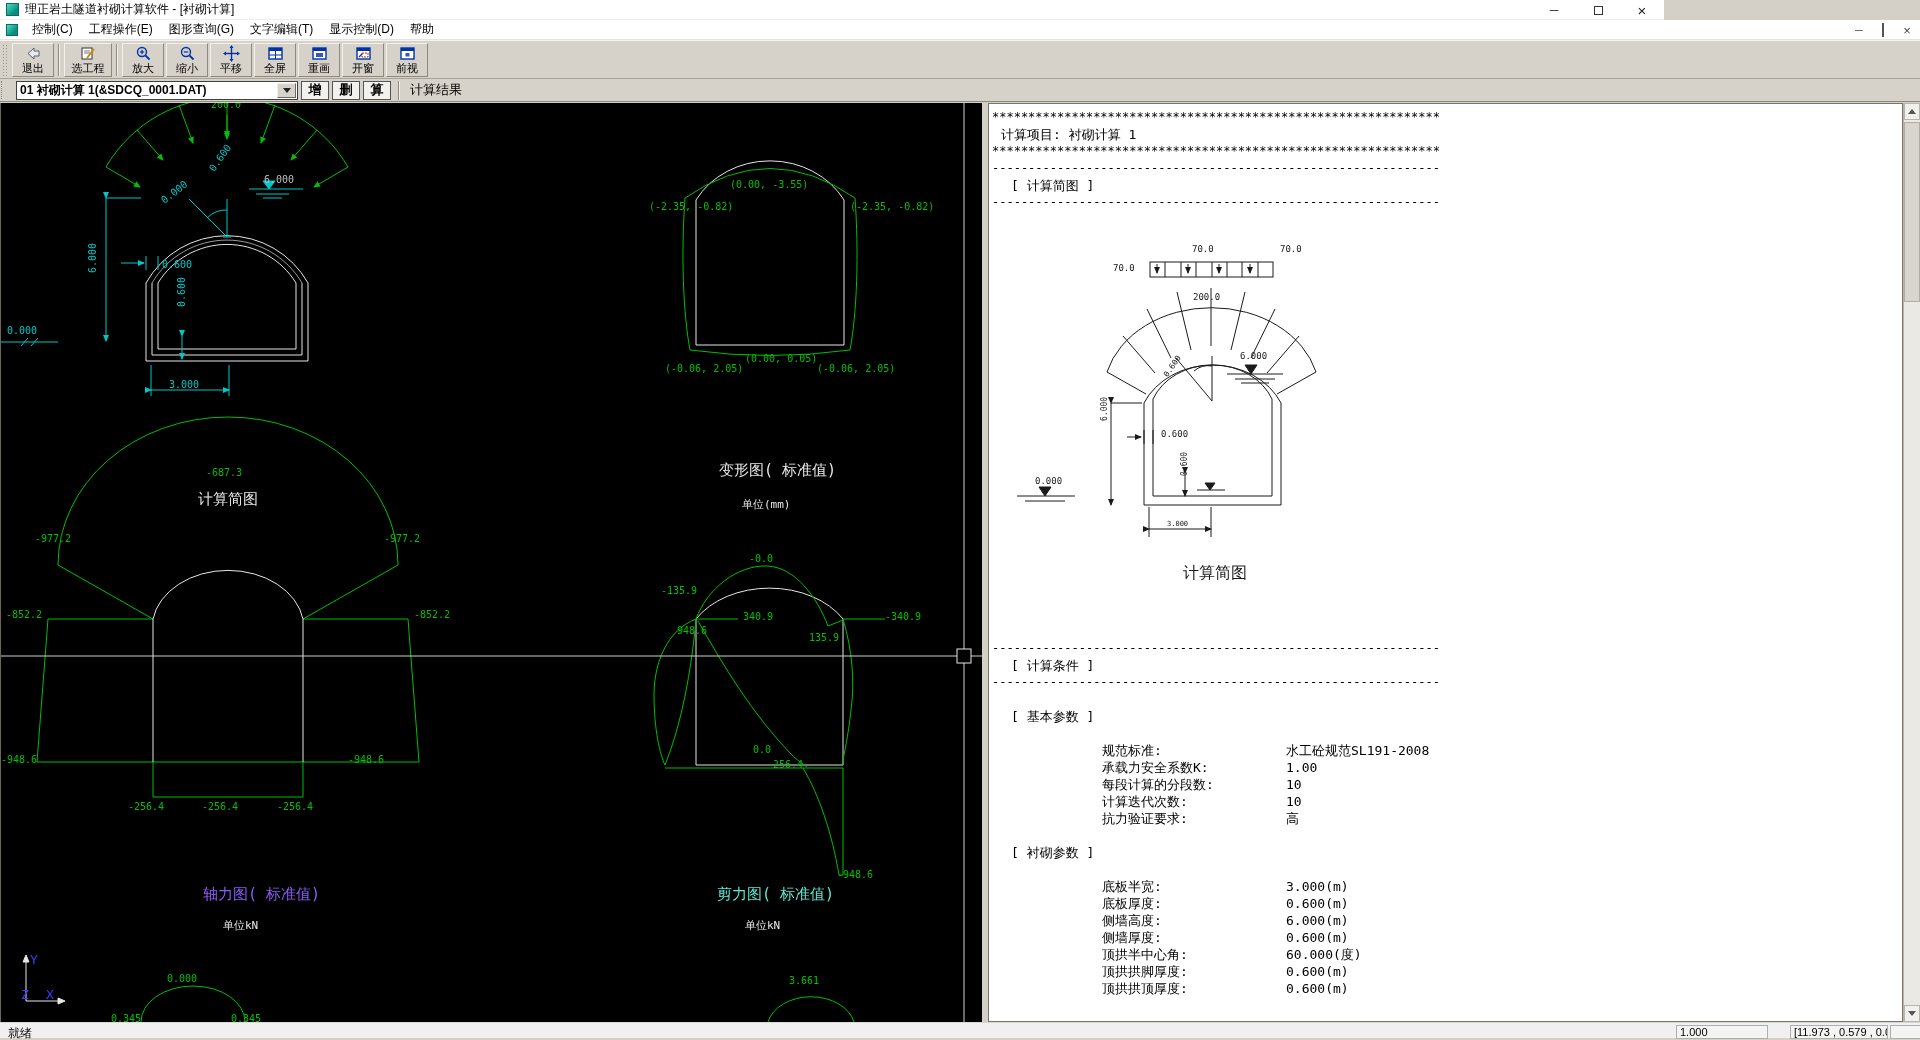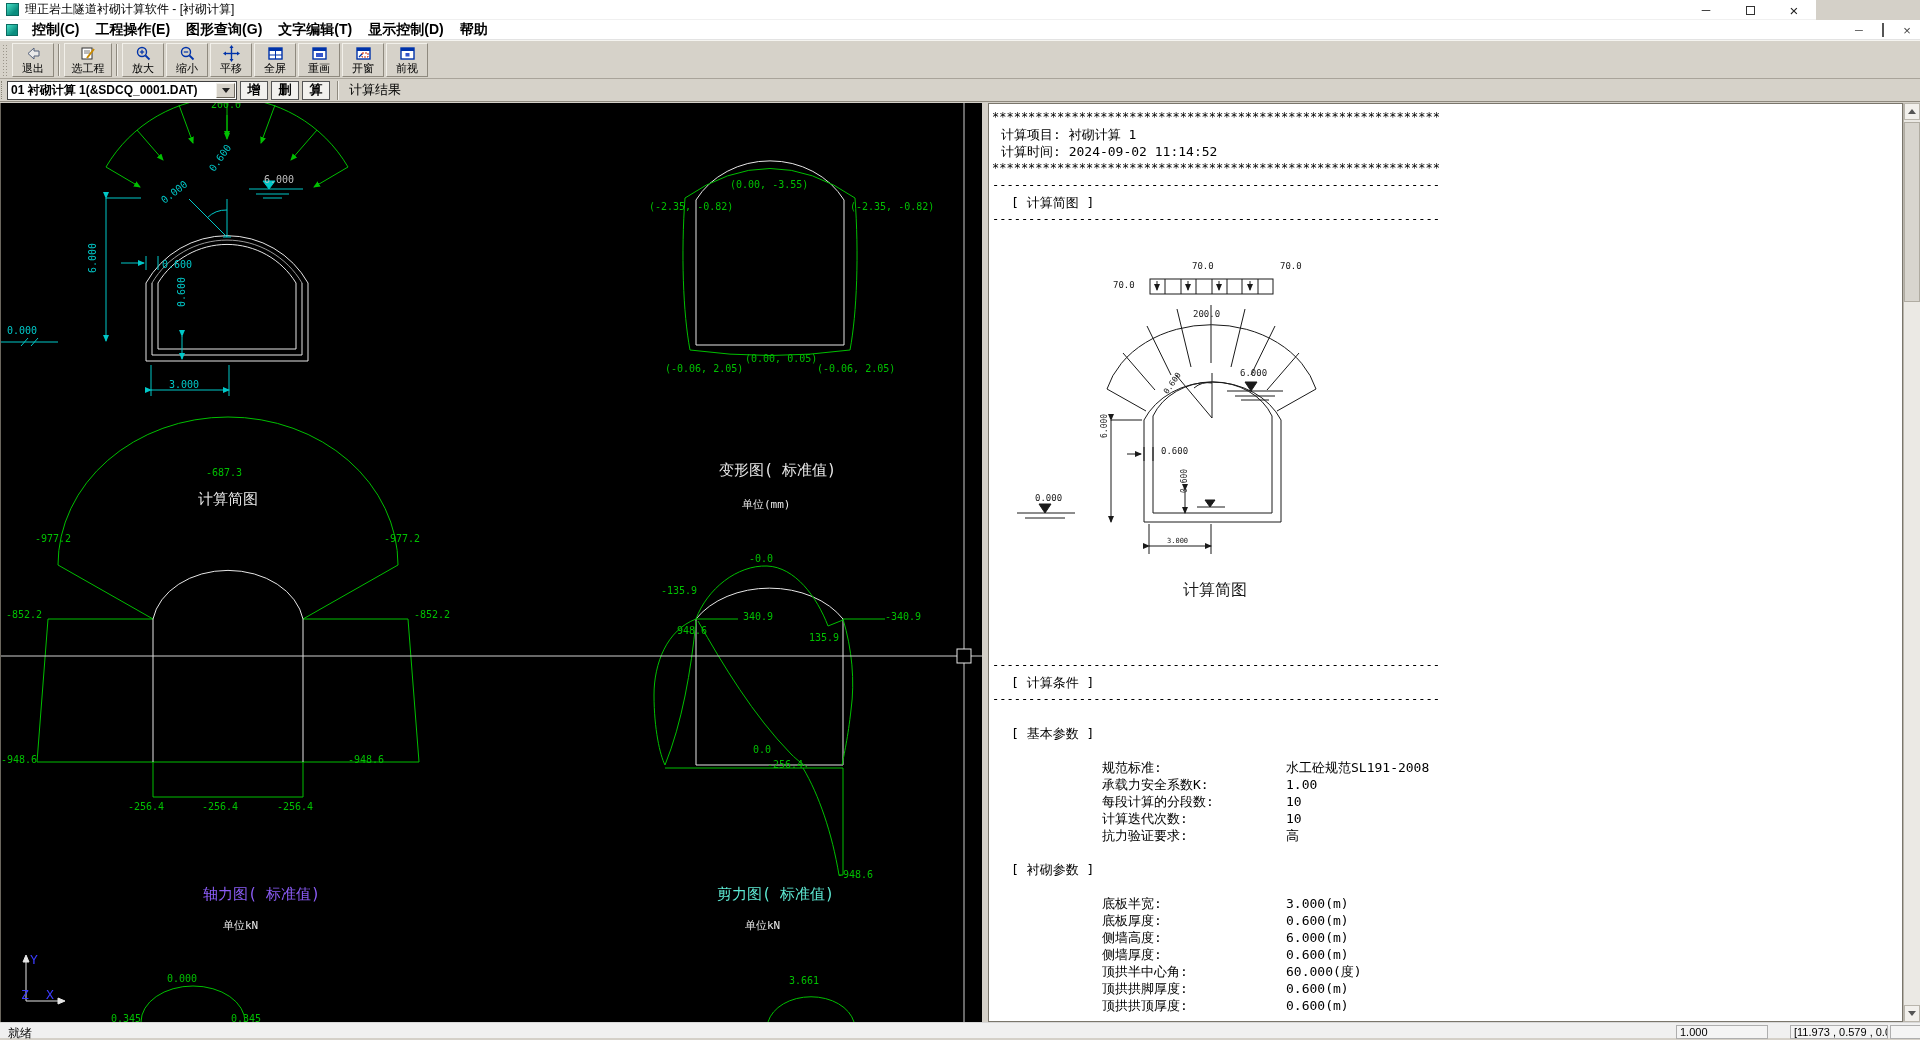--- a/index.html
+++ b/index.html
@@ -1,53 +1,53 @@
 <!DOCTYPE html>
 <html><head>
 <meta charset="utf-8">
 <style>
   * { margin:0; padding:0; box-sizing:border-box; }
   html,body { width:1920px; height:1040px; overflow:hidden; background:#d4d0c8;
               font-family:"Liberation Sans","DejaVu Sans",sans-serif; }
 
   
-  .titlebar { position:absolute; left:0; top:0; width:1816px; height:20px; background:#ffffff;
+  .titlebar { position:absolute; left:0; top:0; width:1664px; height:20px; background:#ffffff;
               display:flex; align-items:center; border-bottom:1px solid #f0f0f0; }
   .app-icon { width:13px; height:13px; margin:0 6px 0 6px;
               background:linear-gradient(135deg,#49e0c8 0%,#0a8d7e 70%); border:1px solid #0b6b60; }
   .title-text { font-size:12px; color:#000; }
   .win-controls { position:absolute; right:0; top:0; height:20px; display:flex; }
   .win-btn { width:44px; height:20px; display:flex; align-items:center; justify-content:center;
              color:#222; font-size:12px; cursor:default; }
   .restore-glyph { width:9px; height:9px; border:1px solid #333; position:relative; background:#fff; }
   .restore-glyph:before { content:""; position:absolute; left:2px; top:-4px; width:9px; height:9px;
              border:1px solid #333; z-index:-1; }
 
   .menubar { position:absolute; left:0; top:20px; width:1920px; height:20px; background:#ffffff;
              display:flex; align-items:center; border-bottom:1px solid #e3e3e3; }
-  .menu-item { font-size:14px; color:#000; padding:2px 8px; white-space:nowrap;font-weight:bold; }
+  .menu-item { font-size:12px; color:#000; padding:2px 8px; white-space:nowrap; }
   .mdi-controls { position:absolute; right:6px; top:0; height:20px; display:flex; align-items:center; gap:10px; }
   .mdi-btn { font-size:11px; color:#444; width:14px; text-align:center; }
   .mdi-restore { width:8px; height:8px; border:1px solid #555; background:#fff; }
 
   .toolbar { position:absolute; left:0; top:40px; width:1920px; height:39px; background:#d6d2c9;
              border-top:1px solid #f5f4f0; border-bottom:1px solid #a9a49a; display:flex; align-items:center; }
   .tb-handle { width:7px; height:32px; margin-left:2px; margin-right:2px;
                background-image:radial-gradient(#9a958a 1px, transparent 1px); background-size:3px 3px; }
   .tb-btn { width:42px; height:34px; margin:0 1px; background:#d6d2c9; border:1px solid #d6d2c9;
             border-top-color:#f2f0ea; border-left-color:#f2f0ea; border-right-color:#8e897e; border-bottom-color:#8e897e;
             display:flex; flex-direction:column; align-items:center; justify-content:center; }
   .tb-btn svg { display:block; }
   .tb-label { font-size:11px; color:#000; line-height:12px; white-space:nowrap; }
   .tb-sep { width:2px; height:32px; margin:0 3px; border-left:1px solid #8e897e; border-right:1px solid #f2f0ea; }
 
   .projectbar { position:absolute; left:0; top:79px; width:1920px; height:23px; background:#d6d2c9;
                 border-bottom:1px solid #8e897e; display:flex; align-items:center; }
   .pb-handle { width:5px; height:18px; margin:0 1px; border-left:1px dotted #8a8578; }
-  .combo { width:230px; height:19px; background:#fff; border:1px solid #404040; display:flex; align-items:center; position:relative; }
+  .combo { width:282px; height:19px; background:#fff; border:1px solid #404040; display:flex; align-items:center; position:relative;margin-left:9px; }
   .combo-text { font-size:12px; font-weight:bold; color:#000; padding-left:3px; white-space:nowrap; overflow:hidden; width:258px; }
   .combo-btn { position:absolute; right:1px; top:1px; width:19px; height:15px; background:#d6d2c9;
                border:1px solid; border-color:#f2f0ea #6e695e #6e695e #f2f0ea; display:flex; align-items:center; justify-content:center; }
   .chevron-down { width:0; height:0; border-left:4px solid transparent; border-right:4px solid transparent; border-top:5px solid #222; }
   .pb-btn { width:28px; height:19px; margin-left:3px; background:#f2f1ee; border:1px solid #555;
             font-size:13px; font-weight:bold; color:#000; display:flex; align-items:center; justify-content:center; }
   .pb-sep { width:2px; height:19px; margin:0 4px 0 7px; border-left:1px solid #8e897e; border-right:1px solid #f2f0ea; }
   .pb-result { font-size:13px; font-weight:normal; color:#000; padding:0 6px; }
 
   
@@ -403,21 +403,20 @@
       <div class="cad-label" style="left: 788px; top: 872px; color: rgb(0, 192, 0);">3.661</div>
       <div class="cad-label" style="left: 29px; top: 851px; color: rgb(59, 59, 255); font-size: 13px;">Y</div>
       <div class="cad-label" style="left: 20px; top: 886px; color: rgb(59, 59, 255); font-size: 13px;">Z</div>
       <div class="cad-label" style="left: 45px; top: 886px; color: rgb(59, 59, 255); font-size: 13px;">X</div>
     </div>
 
   <div class="report-panel">
     <div class="report-inner">
       <div class="ascii">****************************************************************************</div>
       <div class="line-plain">计算项目: 衬砌计算 1</div>
-      <div class="line-plain">计算时间: 2024-09-02 11:14:52</div>
       <div class="ascii">****************************************************************************</div>
       <div class="ascii">----------------------------------------------------------------------------</div>
       <div class="sec-h">[ 计算简图 ]</div>
       <div class="ascii">----------------------------------------------------------------------------</div>
 
       <div class="diagram-box">
         <svg width="430" height="429" viewBox="0 0 430 429" style="position:absolute;left:0;top:0;">
           <defs>
             <marker id="ab" markerWidth="8" markerHeight="8" refX="6" refY="3" orient="auto">
                 <path d="M0,0 L7,3 L0,6 Z" fill="#1a1a1a"></path>

